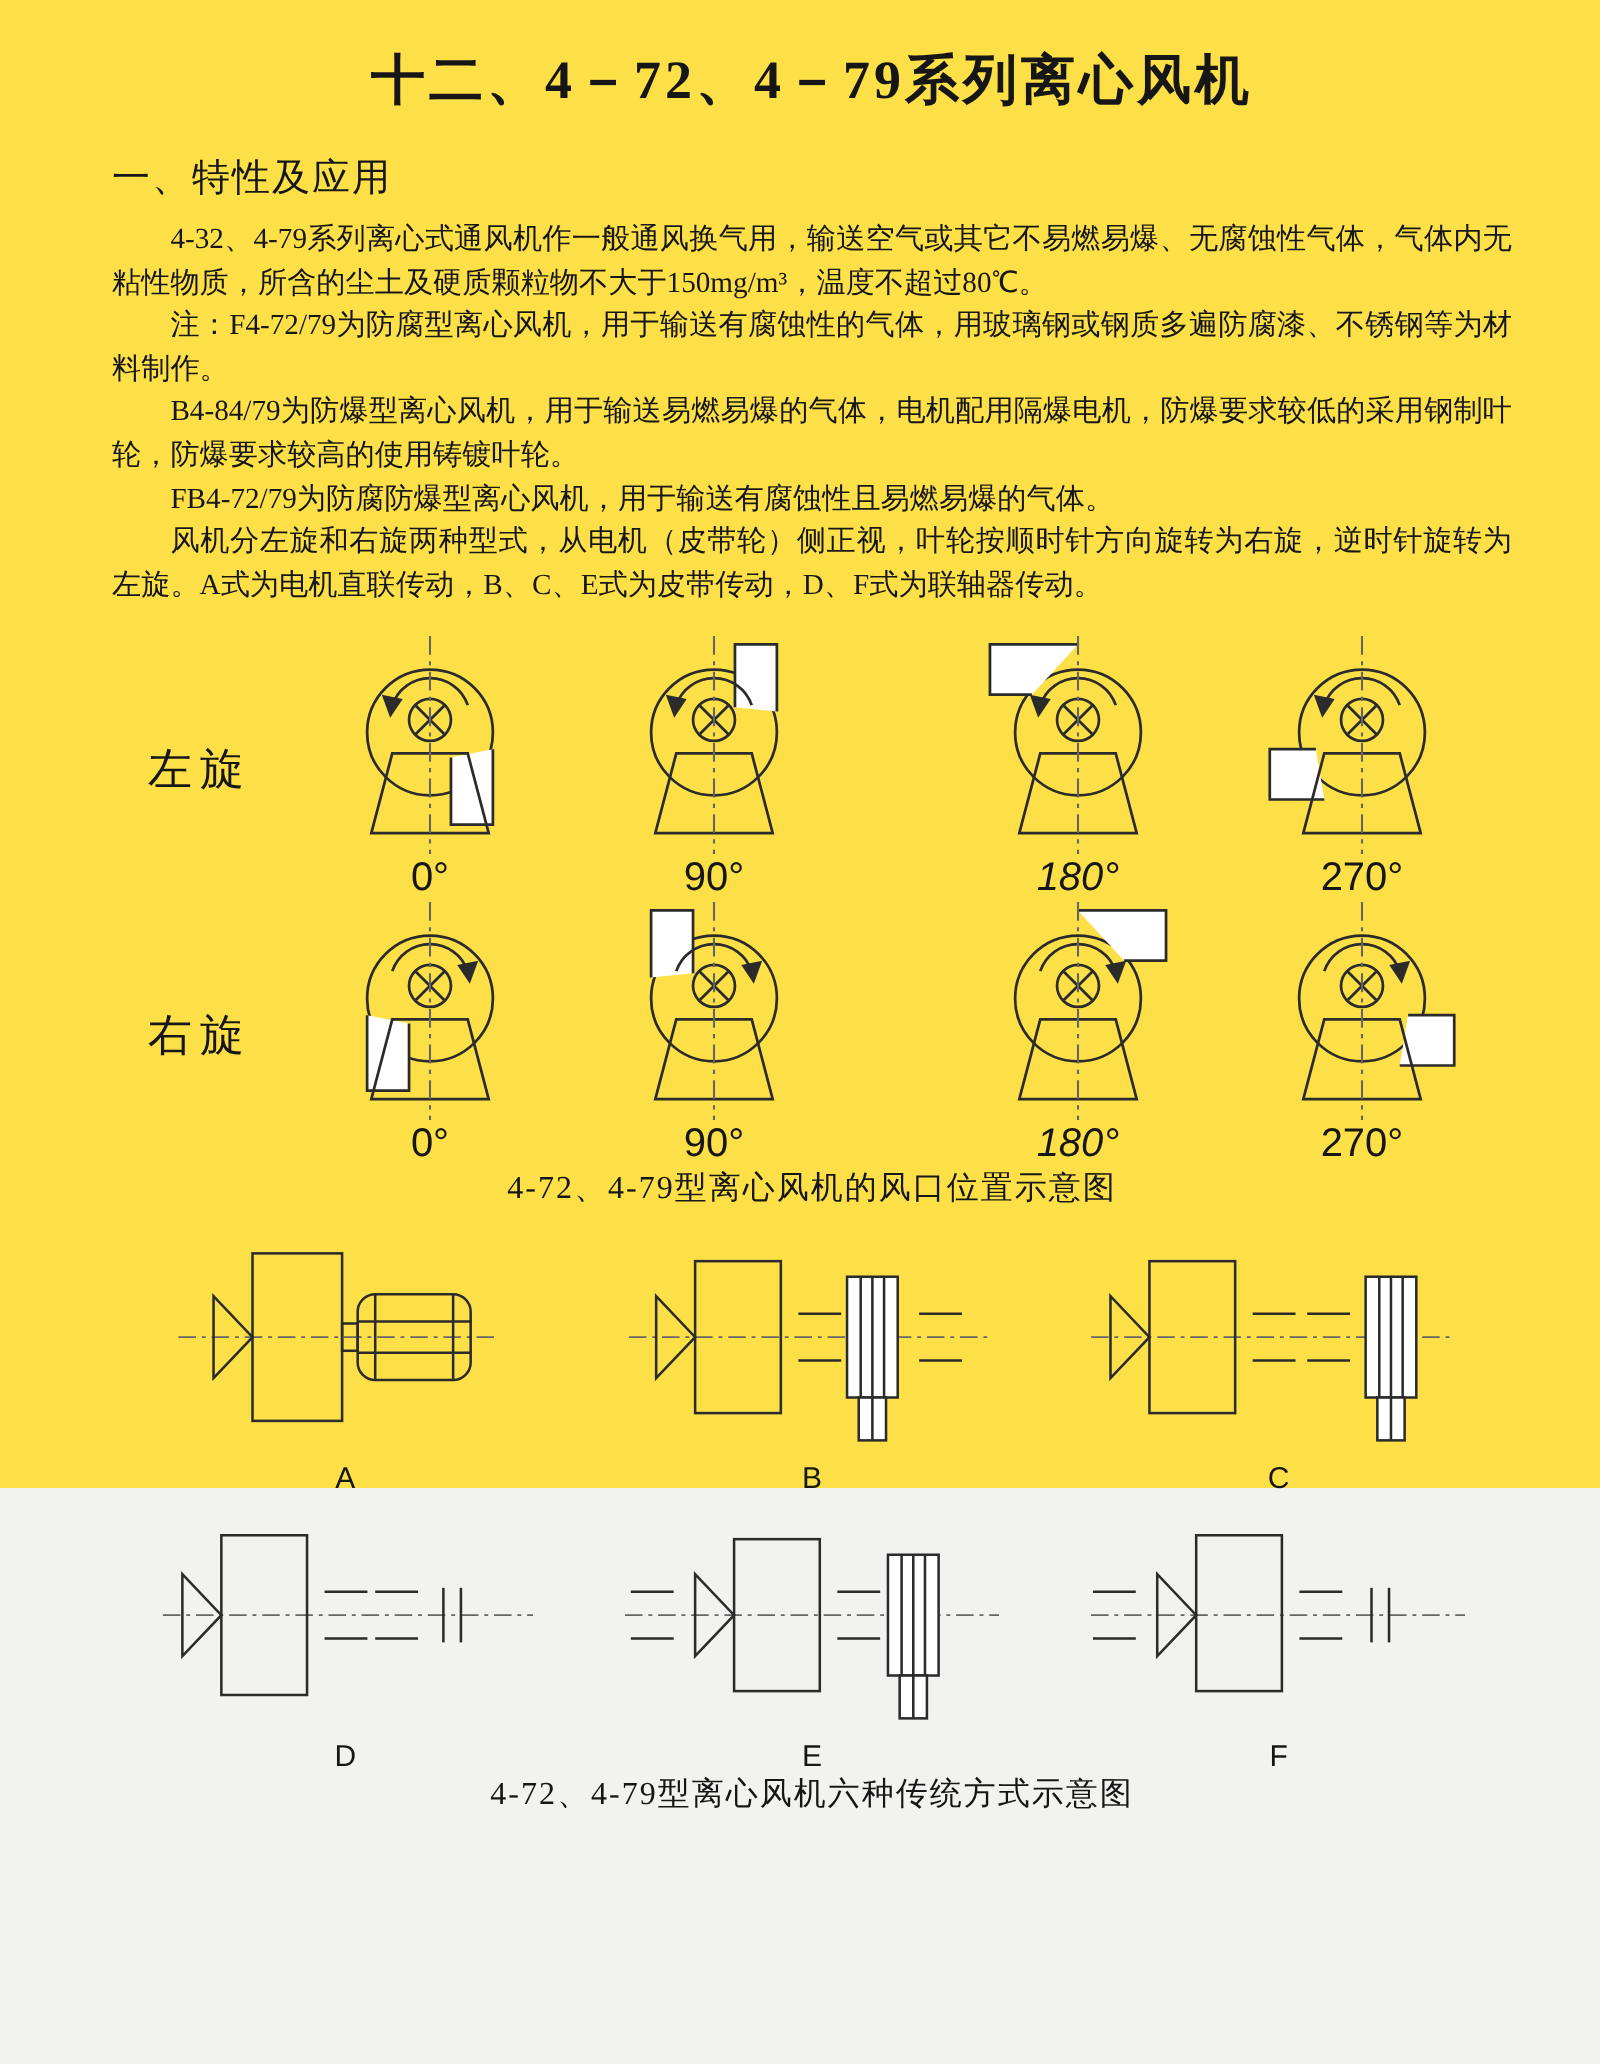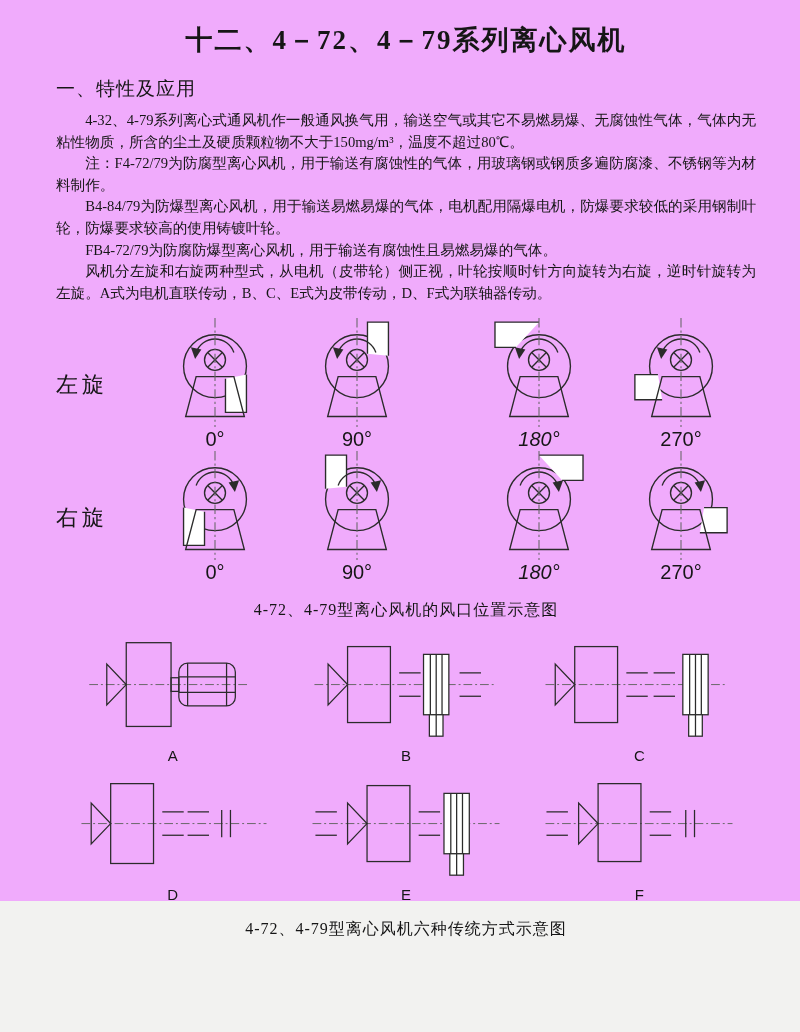--- a/index.html
+++ b/index.html
@@ -1,35 +1,35 @@
 <!DOCTYPE html>
 <html><head>
 <meta charset="utf-8">
 <style>
   html,body { margin:0; padding:0; background:#f2f2f0; }
   body { width:800px; height:1032px; overflow:hidden;
          font-family:"Liberation Serif", serif; color:#161616; }
-  .page { width:800px; height:901px; background:#f0abfc; box-sizing:border-box;
+  .page { width:800px; height:744px; background:#fde047; box-sizing:border-box;
           padding:16px 44px 0 56px; }
   h1.title { text-align:center; font-weight:bold; font-size:27px;
              letter-spacing:2px; margin:6px 0 18px 0; }
   h2.sec { font-family:"Liberation Sans", sans-serif; font-weight:normal;
            font-size:19px; margin:12px 0 8px 0; letter-spacing:1px; }
   h2.sec .note { font-size:13px; letter-spacing:0; }
   p.body { font-size:14.6px; line-height:21.6px; margin:0; text-align:justify;
            text-indent:2em; }
   
   .fan-rows { margin-top:14px; }
   .fan-row { display:flex; align-items:center; }
-  .row-label { width:88px; font-size:22px; text-align:left; letter-spacing:4px; }
+  .row-label { width:88px; font-size:22px; text-align:center; letter-spacing:4px; }
   .fan-cell { width:142px; text-align:center; }
   .fan-cell.gap { margin-left:40px;font-style:italic; }
   .fan-cell svg { width:126px; height:109px; display:block; margin:0 auto; }
   .angle { font-family:"Liberation Sans", sans-serif; font-size:20px; margin-top:1px; }
-  .caption { text-align:center; font-size:16px; margin:16px 0 10px 0; letter-spacing:1px; }
+  .caption { text-align:center; font-size:16px; margin:0 0 10px 0; letter-spacing:1px; }
   
   .trans-row { display:flex; justify-content:space-around; margin-top:6px; }
   .trans-cell { text-align:center; width:226px; }
   .trans-cell svg { width:214px; height:112px; display:block; margin:0 auto; }
   .trans-label { font-family:"Liberation Sans", sans-serif; font-size:15px; margin-top:4px; }
   .defs-holder { position:absolute; width:0; height:0; overflow:hidden; }
 </style>
 </head>
 <body>
 

